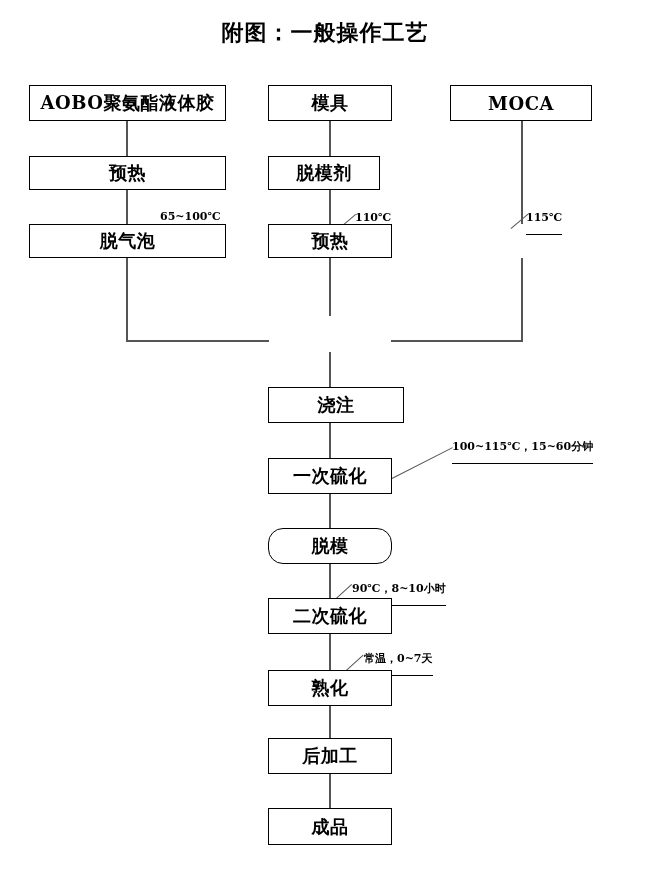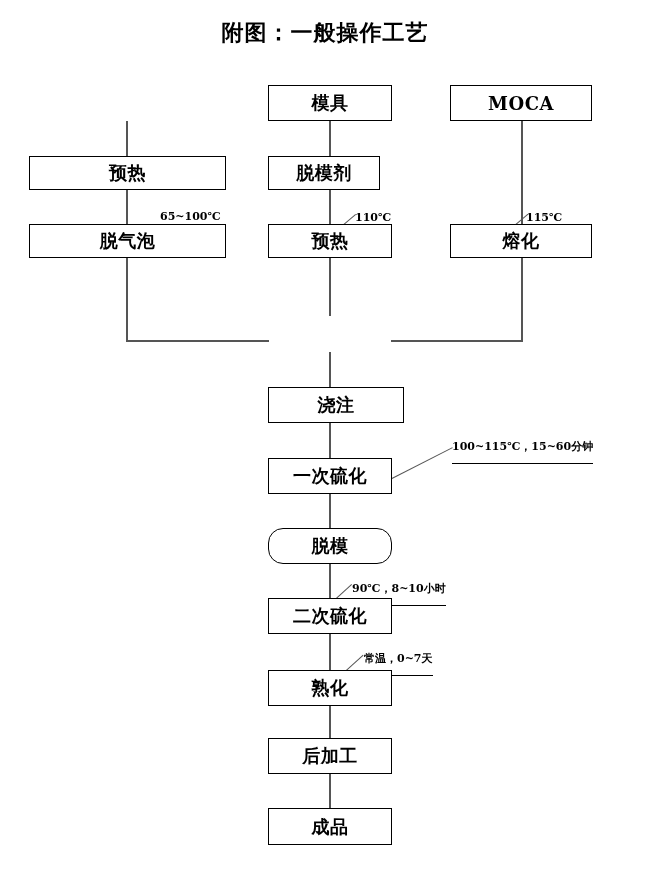--- a/index.html
+++ b/index.html
@@ -70,20 +70,23 @@
     transform-origin: 0 50%;
   }
 </style>
 </head>
 <body>
 
 <div id="page">
 
   <div id="title">附图：一般操作工艺</div>
 
+  <div class="node" style="left:29px; top:85px; width:197px; height:36px;">
+    <span>AOBO聚氨酯液体胶</span>
+  </div>
 
   <div class="vline" style="left:126px; top:121px; height:35px;"></div>
 
   <div class="node" style="left:29px; top:156px; width:197px; height:34px;">
     <span>预热</span>
   </div>
 
   <div class="vline" style="left:126px; top:190px; height:34px;"></div>
 
   <div class="ann" style="left:160px; top:211px;">65~100℃</div>
@@ -119,23 +122,20 @@
 
   <div class="node" style="left:450px; top:85px; width:142px; height:36px;">
     <span class="latin">MOCA</span>
   </div>
 
   <div class="vline" style="left:521px; top:121px; height:103px;"></div>
 
   <div class="ann" style="left:526px; top:212px;">115℃</div>
   <div class="lead" style="left:511px; top:228px; width:22px; transform:rotate(-40deg); transform-origin:0 50%;"></div>
 
-  <div class="node" style="left:450px; top:224px; width:142px; height:34px;">
-    <span>熔化</span>
-  </div>
 
   <div class="vline" style="left:521px; top:258px; height:83px;"></div>
   <div class="hline" style="left:391px; top:340px; width:132px;"></div>
 
 
   <div class="vline" style="left:329px; top:352px; height:35px;"></div>
 
   <div class="node" style="left:268px; top:387px; width:136px; height:36px;">
     <span>浇注</span>
   </div>

